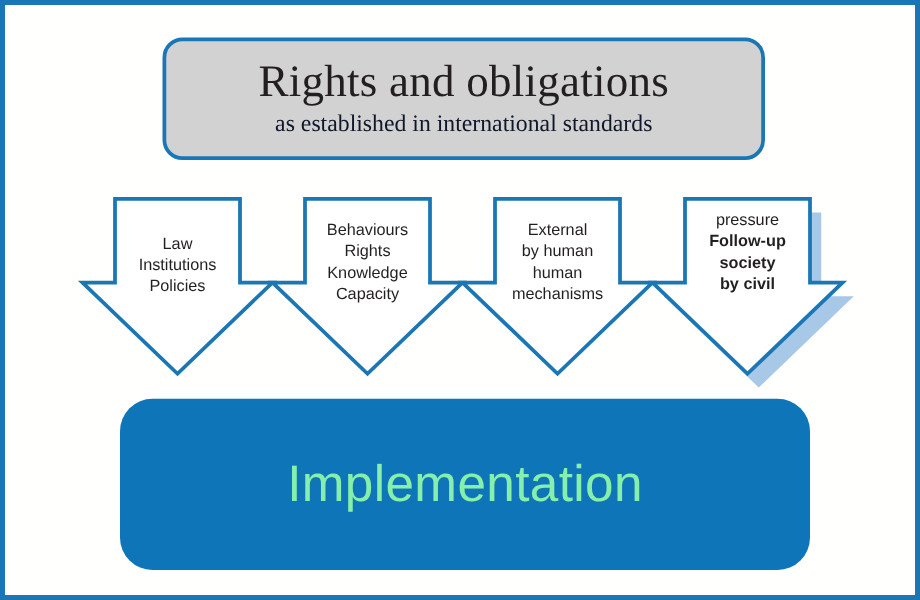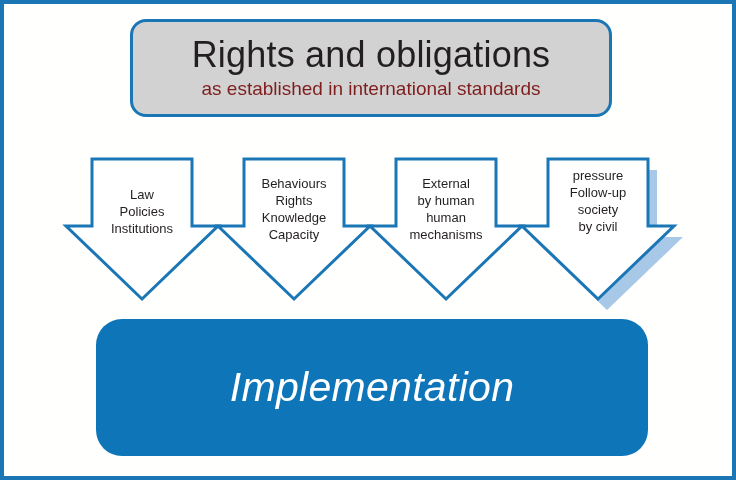--- a/index.html
+++ b/index.html
@@ -19,44 +19,45 @@
     box-sizing: border-box;
     background: #fffffd;
     border: 4px solid #1b76b5;
     overflow: hidden;
   }
 
   
   #header-box {
     position: absolute;
     left: 126px;
-    top: 15px;
+    top: 26px;
     width: 482px;
     height: 98px;
     box-sizing: border-box;
     background: #d2d2d2;
     border: 3px solid #1b76b5;
     border-radius: 16px;
     display: flex;
     flex-direction: column;
     align-items: center;
     justify-content: center;
+    font-family: Liberation Serif, serif;
   }
   #header-title {
     font-size: 36px;
     font-weight: 400;
     color: #231f20;
     line-height: 1.05;
     letter-spacing: 0.2px;
     white-space: nowrap;
   }
   #header-subtitle {
     font-size: 19px;
     font-weight: 400;
-    color: #7f1d1d;
+    color: #0f172a;
     line-height: 1.2;
     margin-top: 4px;
     white-space: nowrap;
   }
 
   
   #arrow-row {
     position: absolute;
     left: 0;
     top: 0;
@@ -70,43 +71,42 @@
 
   .arrow-label {
     position: absolute;
     text-align: center;
     color: #231f20;
     font-size: 13px;
     line-height: 17px;
     white-space: nowrap;
   }
   .arrow-label .bold-line {
-    font-weight: normal;
+    font-weight: bold;
   }
 
   
   #implementation-box {
     position: absolute;
     left: 92px;
     top: 315px;
     width: 552px;
     height: 137px;
     background: #0d75b8;
     border-radius: 26px;
     display: flex;
     align-items: center;
     justify-content: center;
   }
   #implementation-label {
-    color: #ffffff;
+    color: #86efac;
     font-size: 41px;
     font-weight: 400;
     letter-spacing: 0.3px;
     line-height: 1;
-    font-style: italic;
   }
 </style>
 </head>
 <body>
 
 <div id="diagram-frame">
 
   <div id="header-box">
     <div id="header-title">Rights and obligations</div>
     <div id="header-subtitle">as established in international standards</div>
@@ -117,22 +117,22 @@
         <polygon points="544,155 644,155 644,222 670,222 594,295 518,222 544,222" fill="#a8c8e8" stroke="none" transform="translate(9,11)"></polygon>
         <polygon points="88,155 188,155 188,222 214,222 138,295 62,222 88,222" fill="#ffffff" stroke="#1b76b5" stroke-width="3" stroke-linejoin="miter"></polygon>
         <polygon points="240,155 340,155 340,222 366,222 290,295 214,222 240,222" fill="#ffffff" stroke="#1b76b5" stroke-width="3" stroke-linejoin="miter"></polygon>
         <polygon points="392,155 492,155 492,222 518,222 442,295 366,222 392,222" fill="#ffffff" stroke="#1b76b5" stroke-width="3" stroke-linejoin="miter"></polygon>
         <polygon points="544,155 644,155 644,222 670,222 594,295 518,222 544,222" fill="#ffffff" stroke="#1b76b5" stroke-width="3" stroke-linejoin="miter"></polygon>
       </svg>
   </div>
   <div id="arrow-labels">
       <div class="arrow-label" style="left: 63px; top: 182px; width: 150px;">
         <div>Law</div>
+        <div>Institutions</div>
         <div>Policies</div>
-        <div>Institutions</div>
       </div>
       <div class="arrow-label" style="left: 215px; top: 171px; width: 150px;">
         <div>Behaviours</div>
         <div>Rights</div>
         <div>Knowledge</div>
         <div>Capacity</div>
       </div>
       <div class="arrow-label" style="left: 367px; top: 171px; width: 150px;">
         <div>External</div>
         <div>by human</div>

